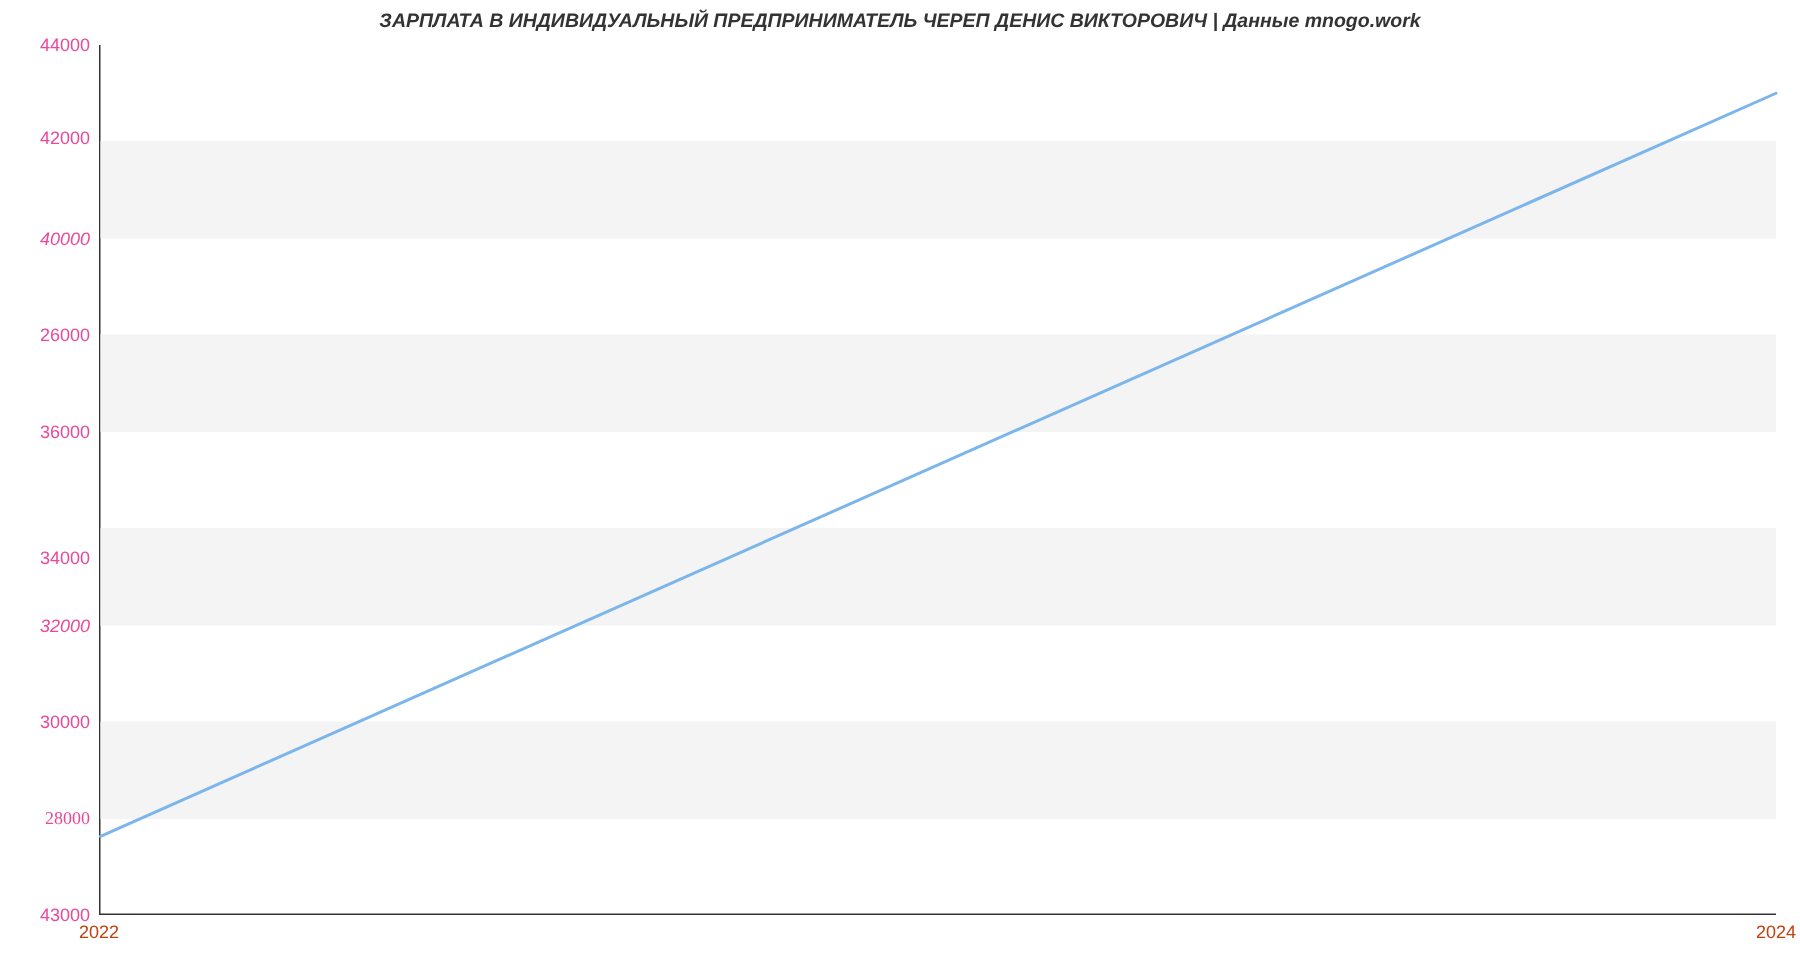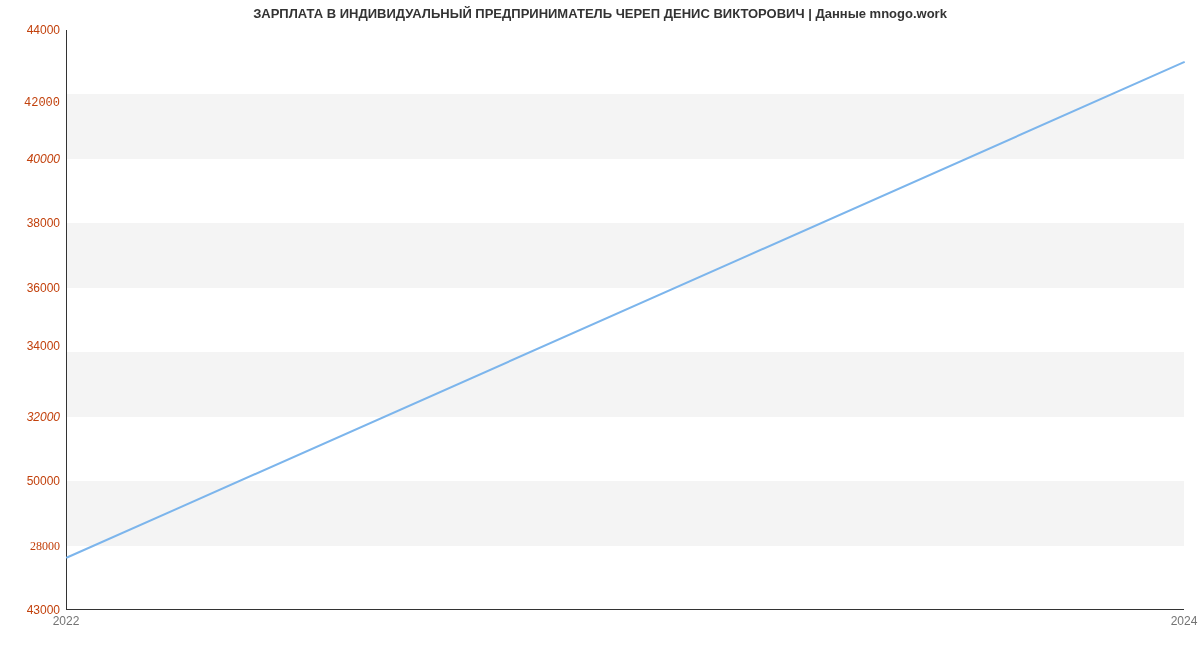--- a/index.html
+++ b/index.html
@@ -18,20 +18,21 @@
   }
   .title {
     position: absolute;
     top: 6px;
     left: 0;
     width: 1200px;
     text-align: center;
     font-size: 13px;
     font-weight: 600;
     color: #333;
+    font-style: italic;
   }
   .plot {
     position: absolute;
     left: 66px;
     top: 30px;
     width: 1118px;
     height: 580px;
     border-left: 1px solid #333;
     border-bottom: 1px solid #333;
     box-sizing: border-box;
@@ -41,28 +42,28 @@
     left: 0;
     width: 100%;
     background: #f4f4f4;
   }
   .y-tick-label {
     position: absolute;
     right: 1140px;
     width: 56px;
     text-align: right;
     font-size: 12px;
-    color: #c2410c;
+    color: #ec4899;
     transform: translateY(-50%);
   }
   .x-tick-label {
     position: absolute;
     top: 614px;
     font-size: 12px;
-    color: #737373;
+    color: #c2410c;
     transform: translateX(-50%);
   }
   svg.line-layer {
     position: absolute;
     left: 0;
     top: 0;
     width: 100%;
     height: 100%;
     overflow: visible;
   }
@@ -83,23 +84,23 @@
       <div class="band" style="top: 64.4444px; height: 64.4444px;"></div>
       <div class="band" style="top: 193.333px; height: 64.4444px;"></div>
       <div class="band" style="top: 322.222px; height: 64.4444px;"></div>
       <div class="band" style="top: 451.111px; height: 64.4444px;"></div>
     <svg class="line-layer" viewBox="0 0 1118 580" preserveAspectRatio="none">
       <path class="series-line" d="M0 528.4444444444445 L1118 32.222222222222285"></path>
     </svg>
   </div>
 <div class="y-tick-label" style="top: 610px;">43000</div>
     <div class="y-tick-label" style="top: 545.556px; font-family: Liberation Serif, serif;">28000</div>
-    <div class="y-tick-label" style="top: 481.111px;">50000</div>
+    <div class="y-tick-label" style="top: 481.111px;">30000</div>
     <div class="y-tick-label" style="top: 416.667px; font-style: italic;">32000</div>
-    <div class="y-tick-label" style="top: 346px;">34000</div>
+    <div class="y-tick-label" style="top: 372px;">34000</div>
     <div class="y-tick-label" style="top: 287.778px;">36000</div>
-    <div class="y-tick-label" style="top: 223.333px;">38000</div>
+    <div class="y-tick-label" style="top: 223.333px;">26000</div>
     <div class="y-tick-label" style="top: 158.889px; font-style: italic;">40000</div>
-    <div class="y-tick-label" style="top: 103px; font-family: Liberation Mono, monospace;">42000</div>
+    <div class="y-tick-label" style="top: 92px;">42000</div>
     <div class="y-tick-label" style="top: 30px;">44000</div>
     <div class="x-tick-label" style="left: 66px;">2022</div>
     <div class="x-tick-label" style="left: 1184px;">2024</div>
   </div>
 
 </body></html>

